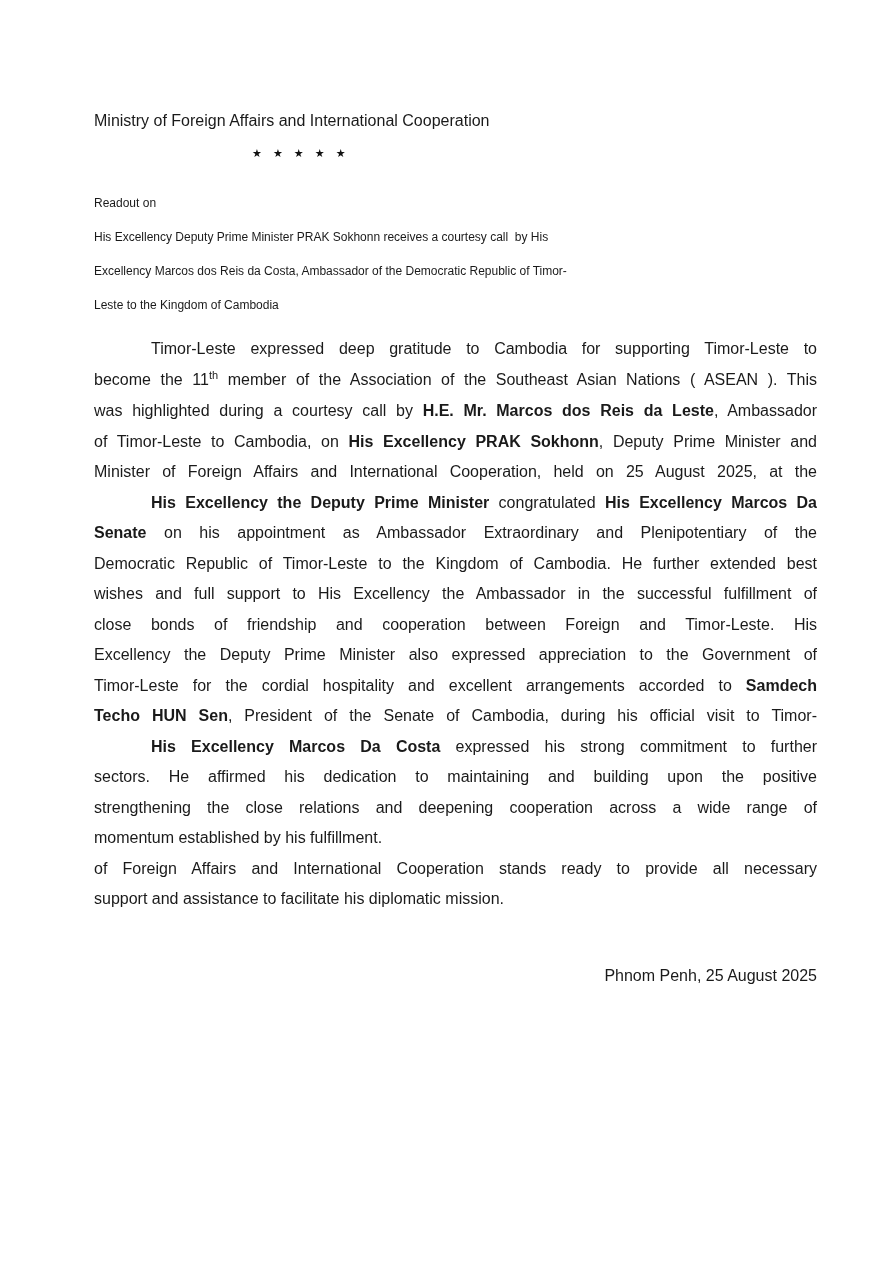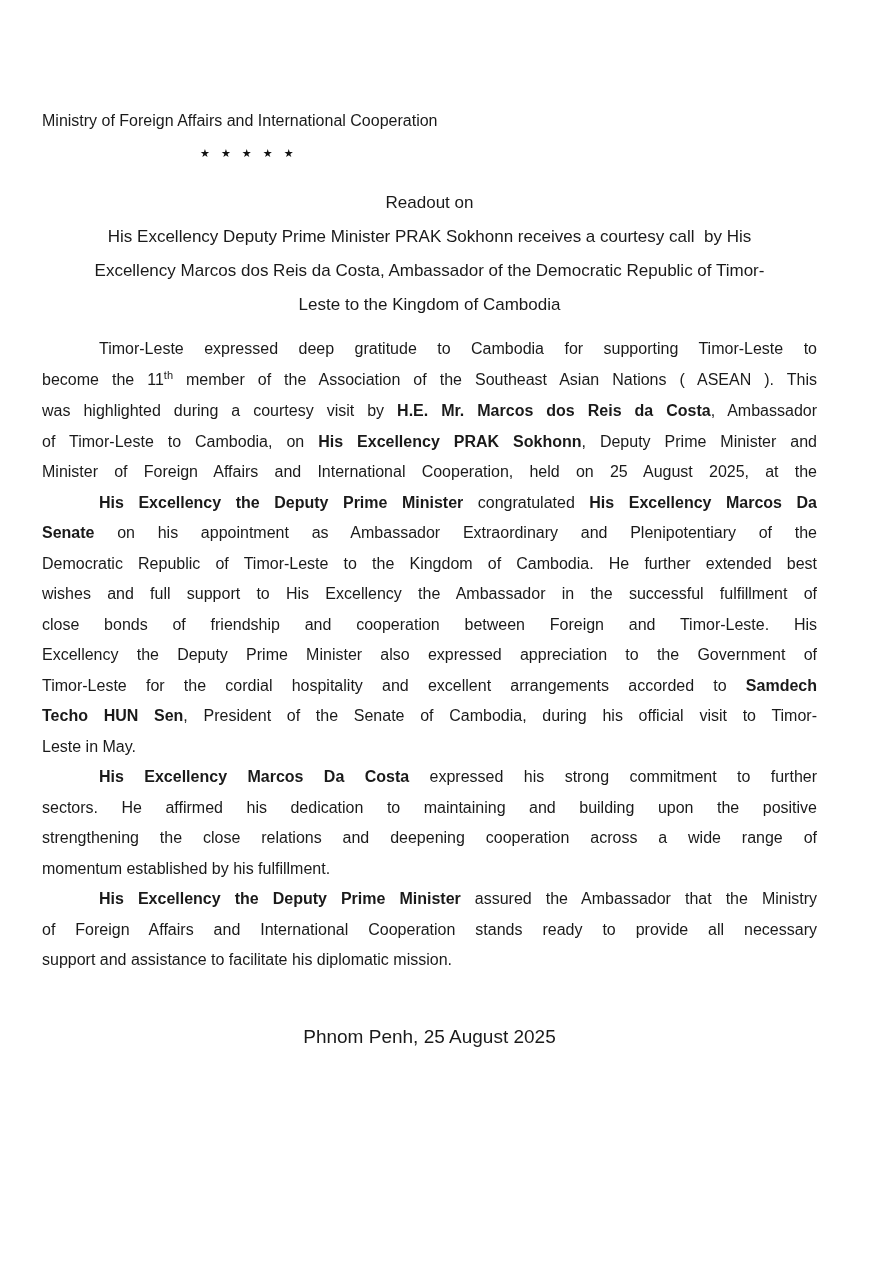--- a/index.html
+++ b/index.html
@@ -9,43 +9,42 @@
     background: #ffffff;
     overflow: hidden;
     font-family: "Liberation Sans", "DejaVu Sans", sans-serif;
     color: #1a1a1a;
     -webkit-font-smoothing: antialiased;
   }
   .page {
     box-sizing: border-box;
     width: 890px;
     height: 1280px;
-    padding: 110px 73px 0 42px;
+    padding: 110px 73px 0 94px;
     background: #ffffff;
   }
   .ministry-header {
     font-size: 16px;
     line-height: 22px;
     text-align: left;
   }
   .stars {
     margin-top: 10px;
     line-height: 22px;
     padding-left: 158px;
     font-size: 11px;
     letter-spacing: 4px;
     color: #111111;
   }
   .title-block {
     margin-top: 22px;
   }
   .title-line {
-    font-size: 17px;
+    font-size: 12px;
     line-height: 34px;
-    text-align: center;
     white-space: pre;
   }
   .doc-body {
     margin-top: 12px;
   }
   .para { margin: 0; }
   .para + .para { margin-top: 0; }
   .line {
     font-size: 16px;
     line-height: 30.5px;
@@ -55,23 +54,23 @@
   .line.lastline { text-align-last: left; }
   .line.first { text-indent: 57px; }
   .b { font-weight: 700; }
   .sup {
     font-size: 11px;
     position: relative;
     top: -6px;
   }
   .signoff {
     margin-top: 46px;
-    font-size: 19px;
+    font-size: 16px;
     line-height: 30px;
-    text-align: center;
+    text-align: right;
   }
 </style>
 </head>
 <body>
 
 <div class="page">
 
   <div class="ministry-header">Ministry of Foreign Affairs and International Cooperation</div>
 
   <div class="stars">★ ★ ★ ★ ★</div>
@@ -80,43 +79,41 @@
     <div class="title-line">Readout on</div>
     <div class="title-line">His Excellency Deputy Prime Minister PRAK Sokhonn receives a courtesy call  by His</div>
     <div class="title-line">Excellency Marcos dos Reis da Costa, Ambassador of the Democratic Republic of Timor-</div>
     <div class="title-line">Leste to the Kingdom of Cambodia</div>
   </div>
 
   <div class="doc-body">
       <div class="para">
         <div class="line first"><span>Timor-Leste expressed deep gratitude to Cambodia for supporting Timor-Leste to</span></div>
         <div class="line"><span>become the 11</span><span class="sup">th</span><span> member of the Association of the Southeast Asian Nations ( ASEAN ). This</span></div>
-        <div class="line"><span>was highlighted during a courtesy visit by </span><span class="b">H.E. Mr. Marcos dos Reis da Costa</span><span>, Ambassador</span></div>
+        <div class="line"><span>was highlighted during a courtesy call by </span><span class="b">H.E. Mr. Marcos dos Reis da Leste</span><span>, Ambassador</span></div>
         <div class="line"><span>of Timor-Leste to Cambodia, on </span><span class="b">His Excellency PRAK Sokhonn</span><span>, Deputy Prime Minister and</span></div>
         <div class="line"><span>Minister of Foreign Affairs and International Cooperation, held on 25 August 2025, at the</span></div>
       </div>
       <div class="para">
         <div class="line first"><span class="b">His Excellency the Deputy Prime Minister</span><span> congratulated </span><span class="b">His Excellency Marcos Da</span></div>
         <div class="line"><span class="b">Senate</span><span> on his appointment as Ambassador Extraordinary and Plenipotentiary of the</span></div>
         <div class="line"><span>Democratic Republic of Timor-Leste to the Kingdom of Cambodia. He further extended best</span></div>
         <div class="line"><span>wishes and full support to His Excellency the Ambassador in the successful fulfillment of</span></div>
         <div class="line"><span>close bonds of friendship and cooperation between Foreign and Timor-Leste. His</span></div>
         <div class="line"><span>Excellency the Deputy Prime Minister also expressed appreciation to the Government of</span></div>
         <div class="line"><span>Timor-Leste for the cordial hospitality and excellent arrangements accorded to </span><span class="b">Samdech</span></div>
         <div class="line"><span class="b">Techo HUN Sen</span><span>, President of the Senate of Cambodia, during his official visit to Timor-</span></div>
-        <div class="line lastline"><span>Leste in May.</span></div>
       </div>
       <div class="para">
         <div class="line first"><span class="b">His Excellency Marcos Da Costa</span><span> expressed his strong commitment to further</span></div>
         <div class="line"><span>sectors. He affirmed his dedication to maintaining and building upon the positive</span></div>
         <div class="line"><span>strengthening the close relations and deepening cooperation across a wide range of</span></div>
         <div class="line lastline"><span>momentum established by his fulfillment.</span></div>
       </div>
       <div class="para">
-        <div class="line first"><span class="b">His Excellency the Deputy Prime Minister</span><span> assured the Ambassador that the Ministry</span></div>
         <div class="line"><span>of Foreign Affairs and International Cooperation stands ready to provide all necessary</span></div>
         <div class="line lastline"><span>support and assistance to facilitate his diplomatic mission.</span></div>
       </div>
     </div>
 
   <div class="signoff">Phnom Penh, 25 August 2025</div>
 
 </div>
 
 </body></html>

